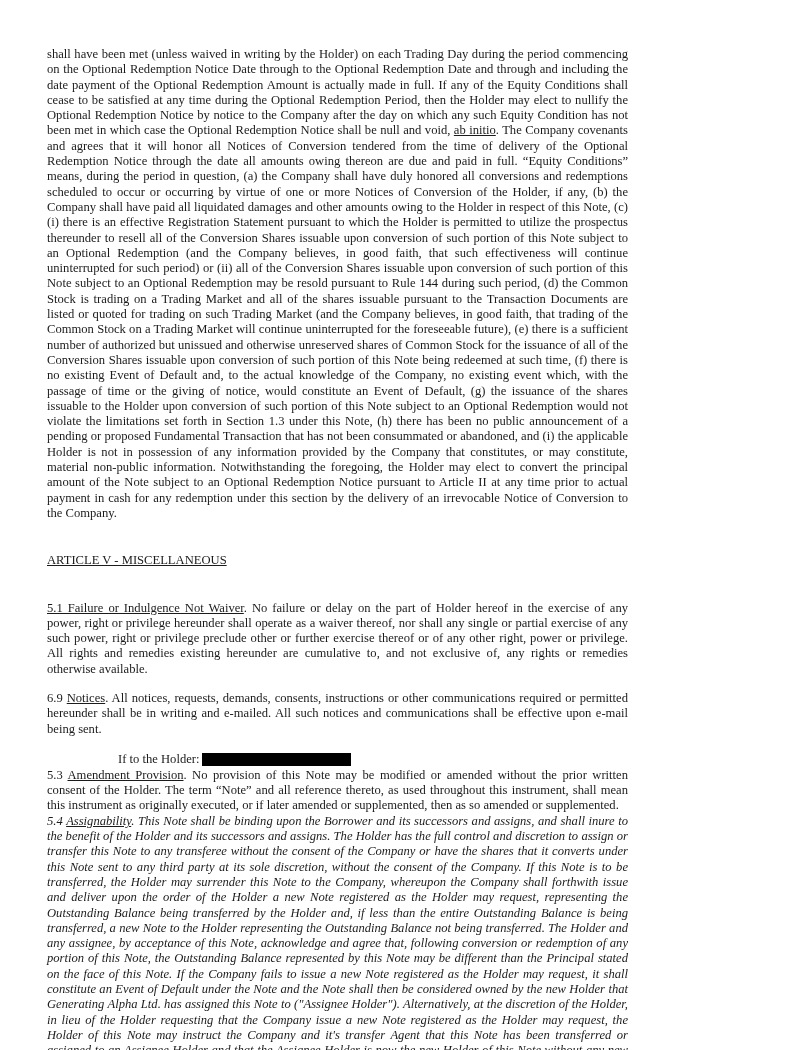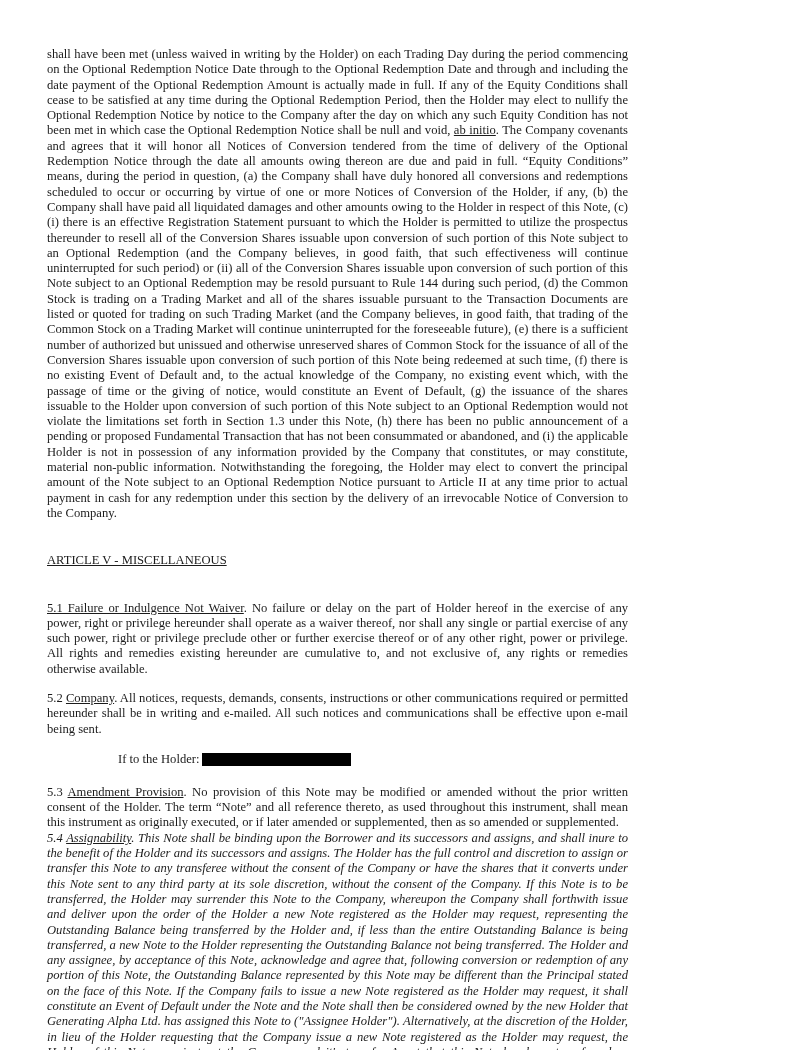--- a/index.html
+++ b/index.html
@@ -23,21 +23,21 @@
   .u { text-decoration: underline; }
   .article-heading { margin-top: 32px; text-align: left; }
   .sec-51 { margin-top: 32px; }
   .sec-52 { margin-top: 14px; }
   .notices { margin: 15px 0 0 71px; }
   .notice-row { display: flex; align-items: center; height: 16px; }
   .notice-label { white-space: nowrap; }
   .redaction { display: inline-block; background: #000000; margin-left: 3px; }
   .redaction-borrower { width: 213px; height: 17px; }
   .redaction-holder  { width: 149px; height: 13px; }
-  .sec-53 { margin-top: 17px; }
+  .sec-53 { }
   .sec-54 { margin-top: 0; font-style: italic; }
   .footer { margin-top: 8px; text-align: center; }
   .initial-widget {
     position: absolute;
     left: 640px;
     top: 962px;
     width: 170px;
     height: 86px;
   }
   .initial-widget svg { display:block; width:170px; height:86px; }
@@ -47,21 +47,21 @@
 
 <div class="page">
   <div class="content">
 
     <p><span>shall have been met (unless waived in writing by the Holder) on each Trading Day during the period commencing on the Optional Redemption Notice Date through to the Optional Redemption Date and through and including the date payment of the Optional Redemption Amount is actually made in full. If any of the Equity Conditions shall cease to be satisfied at any time during the Optional Redemption Period, then the Holder may elect to nullify the Optional Redemption Notice by notice to the Company after the day on which any such Equity Condition has not been met in which case the Optional Redemption Notice shall be null and void, </span><span class="u">ab initio</span><span>. The Company covenants and agrees that it will honor all Notices of Conversion tendered from the time of delivery of the Optional Redemption Notice through the date all amounts owing thereon are due and paid in full. “Equity Conditions” means, during the period in question, (a) the Company shall have duly honored all conversions and redemptions scheduled to occur or occurring by virtue of one or more Notices of Conversion of the Holder, if any, (b) the Company shall have paid all liquidated damages and other amounts owing to the Holder in respect of this Note, (c)(i) there is an effective Registration Statement pursuant to which the Holder is permitted to utilize the prospectus thereunder to resell all of the Conversion Shares issuable upon conversion of such portion of this Note subject to an Optional Redemption (and the Company believes, in good faith, that such effectiveness will continue uninterrupted for such period) or (ii) all of the Conversion Shares issuable upon conversion of such portion of this Note subject to an Optional Redemption may be resold pursuant to Rule 144 during such period, (d) the Common Stock is trading on a Trading Market and all of the shares issuable pursuant to the Transaction Documents are listed or quoted for trading on such Trading Market (and the Company believes, in good faith, that trading of the Common Stock on a Trading Market will continue uninterrupted for the foreseeable future), (e) there is a sufficient number of authorized but unissued and otherwise unreserved shares of Common Stock for the issuance of all of the Conversion Shares issuable upon conversion of such portion of this Note being redeemed at such time, (f) there is no existing Event of Default and, to the actual knowledge of the Company, no existing event which, with the passage of time or the giving of notice, would constitute an Event of Default, (g) the issuance of the shares issuable to the Holder upon conversion of such portion of this Note subject to an Optional Redemption would not violate the limitations set forth in Section 1.3 under this Note, (h) there has been no public announcement of a pending or proposed Fundamental Transaction that has not been consummated or abandoned, and (i) the applicable Holder is not in possession of any information provided by the Company that constitutes, or may constitute, material non-public information. Notwithstanding the foregoing, the Holder may elect to convert the principal amount of the Note subject to an Optional Redemption Notice pursuant to Article II at any time prior to actual payment in cash for any redemption under this section by the delivery of an irrevocable Notice of Conversion to the Company.</span></p>
 
     <p class="article-heading"><span class="u">ARTICLE V - MISCELLANEOUS</span></p>
 
     <p class="sec-51"><span class="u">5.1 Failure or Indulgence Not Waiver</span><span>. No failure or delay on the part of Holder hereof in the exercise of any power, right or privilege hereunder shall operate as a waiver thereof, nor shall any single or partial exercise of any such power, right or privilege preclude other or further exercise thereof or of any other right, power or privilege. All rights and remedies existing hereunder are cumulative to, and not exclusive of, any rights or remedies otherwise available.</span></p>
 
-    <p class="sec-52"><span>5.2 </span><span class="u">Company</span><span>. All notices, requests, demands, consents, instructions or other communications required or permitted hereunder shall be in writing and e-mailed. All such notices and communications shall be effective upon e-mail being sent.</span></p>
+    <p class="sec-52"><span>6.9 </span><span class="u">Notices</span><span>. All notices, requests, demands, consents, instructions or other communications required or permitted hereunder shall be in writing and e-mailed. All such notices and communications shall be effective upon e-mail being sent.</span></p>
 
     <div class="notices">
       <div class="notice-row">
         <span class="notice-label">If to the Holder:</span>
         <span class="redaction redaction-holder"></span>
       </div>
     </div>
 
     <p class="sec-53"><span>5.3 </span><span class="u">Amendment Provision</span><span>. No provision of this Note may be modified or amended without the prior written consent of the Holder. The term “Note” and all reference thereto, as used throughout this instrument, shall mean this instrument as originally executed, or if later amended or supplemented, then as so amended or supplemented.</span></p>
 

